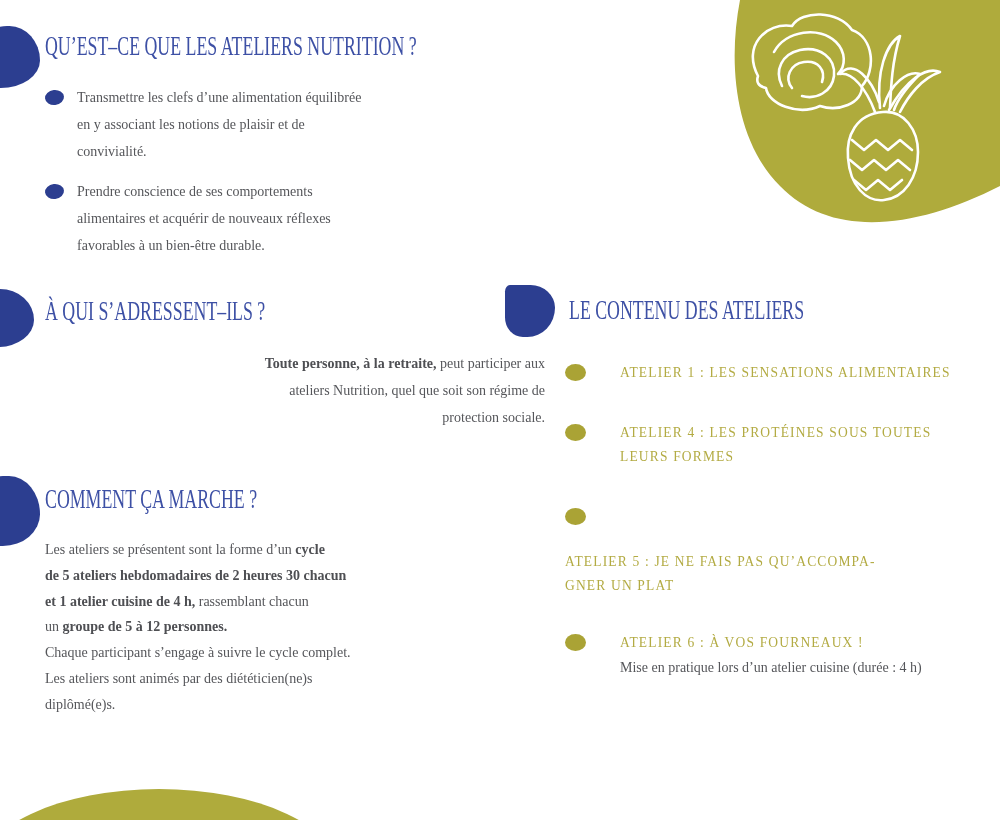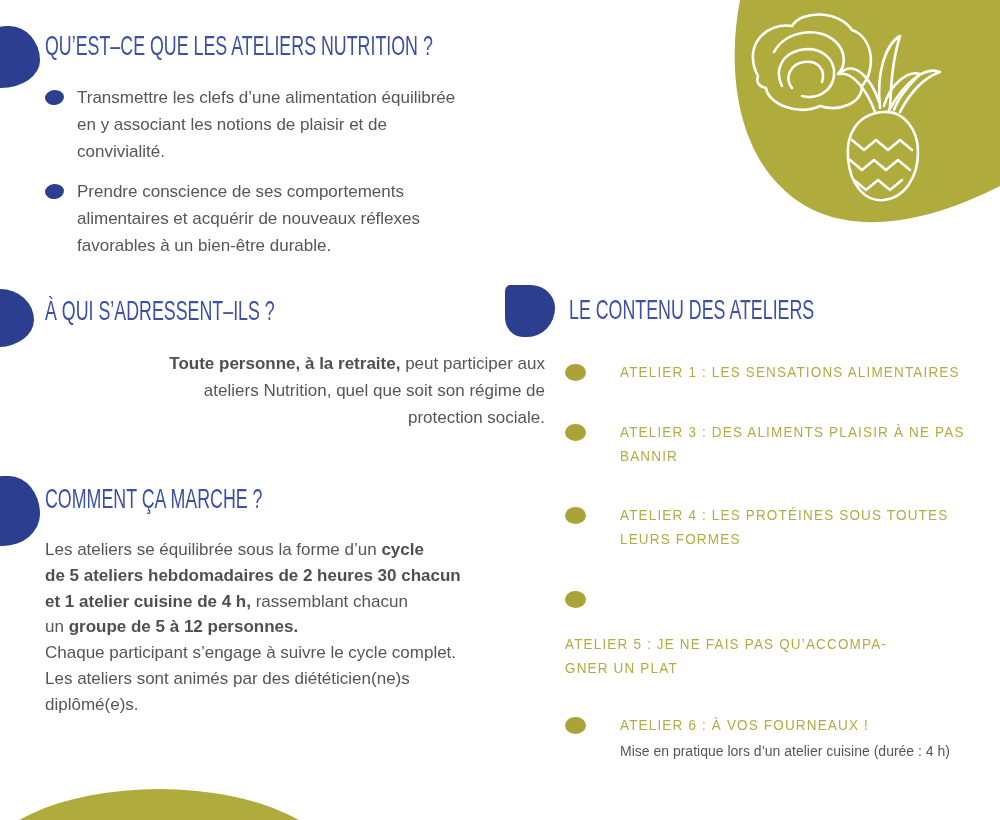--- a/index.html
+++ b/index.html
@@ -1,36 +1,36 @@
 <!DOCTYPE html>
 <html><head>
 <meta charset="utf-8">
 <style>
   html,body{margin:0;padding:0;}
   .page{
     position:relative; width:1000px; height:820px; background:#ffffff;
-    overflow:hidden; font-family:Liberation Sans, sans-serif;
+    overflow:hidden; font-family:Liberation Serif, serif;
   }
   
   .blob{position:absolute; background:#2c3e90;}
   .blob-a{left:-26px; top:26px; width:66px; height:62px; border-radius:52% 48% 62% 38% / 50% 58% 46% 42%;}
   .blob-b{left:-30px; top:289px; width:64px; height:58px; border-radius:45% 55% 58% 42% / 52% 55% 48% 45%;}
   .blob-c{left:-28px; top:476px; width:68px; height:70px; border-radius:50% 50% 60% 40% / 46% 60% 50% 44%;}
   .blob-d{left:505px; top:285px; width:50px; height:52px; background:#2c3e90; position:absolute;
           border-radius:6px 30px 34px 22px / 8px 28px 36px 24px;}
   .deco-bl{position:absolute; left:-22px; top:789px; width:362px; height:170px;
            background:#afab3c; border-radius:50%;}
   .deco-tr{position:absolute; top:0; right:0;}
   
   .hdr{
     position:absolute; margin:0; color:#3d50a5; font-size:27px; font-weight:normal;
     letter-spacing:0px; white-space:nowrap; transform:scale(0.66,1.02); transform-origin:0 0;
   }
   
-  .body-text{ color:#55565a; font-size:17px; line-height:27px; }
+  .body-text{ color:#55565a; font-size:14px; line-height:27px; }
   .para{ position:absolute; margin:0; white-space:pre-wrap; width:500px; }
   .para b{ font-weight:bold; color:#4e4f53; }
   
   .bullets{ position:absolute; left:45px; top:84px; width:460px; }
   .bullet-row{ display:flex; align-items:flex-start; margin-bottom:13px; }
   .bdot{ flex:0 0 auto; width:19px; height:15px; margin-top:6px; margin-right:13px;
          background:#2c3e90; border-radius:50%; transform:rotate(-6deg); }
   .bullet-row p{ margin:0; white-space:pre-wrap; width:440px; }
   
   .items{ position:absolute; left:565px; top:360px; width:435px; }
@@ -97,39 +97,34 @@
   </div>
 
   <h2 class="hdr" style="left:45px; top:296px;">À QUI S’ADRESSENT–ILS ?</h2>
 
   <p class="para body-text" style="left:45px; top:350px;text-align:right;"><b>Toute personne, à la retraite,</b><span> peut participer aux
 ateliers Nutrition, quel que soit son régime de
 protection sociale.</span></p>
 
   <h2 class="hdr" style="left:45px; top:484px;">COMMENT ÇA MARCHE ?</h2>
 
-  <p class="para body-text" style="left:45px; top:537px; line-height:25.8px;"><span>Les ateliers se équilibrée sous la forme d’un </span><b>cycle
+  <p class="para body-text" style="left:45px; top:537px; line-height:25.8px;"><span>Les ateliers se présentent sont la forme d’un </span><b>cycle
 de 5 ateliers hebdomadaires de 2 heures 30 chacun
 et 1 atelier cuisine de 4 h,</b><span> rassemblant chacun
 un </span><b>groupe de 5 à 12 personnes.</b><span>
 Chaque participant s’engage à suivre le cycle complet.
 Les ateliers sont animés par des diététicien(ne)s
 diplômé(e)s.</span></p>
 
   <h2 class="hdr" style="left:569px; top:295px;">LE CONTENU DES ATELIERS</h2>
 
   <div class="items">
     <div class="item">
       <span class="odot"></span>
       <p class="item-text">ATELIER 1 : LES SENSATIONS ALIMENTAIRES</p>
-    </div>
-    <div class="item" style="margin-bottom:35px;">
-      <span class="odot"></span>
-      <p class="item-text">ATELIER 3 : DES ALIMENTS PLAISIR À NE PAS
-BANNIR</p>
     </div>
     <div class="item">
       <span class="odot"></span>
       <p class="item-text">ATELIER 4 : LES PROTÉINES SOUS TOUTES
 LEURS FORMES</p>
     </div>
     <div class="item" style="margin-bottom:33px;flex-direction:column;">
       <span class="odot"></span>
       <p class="item-text">ATELIER 5 : JE NE FAIS PAS QU’ACCOMPA-
 GNER UN PLAT</p>

